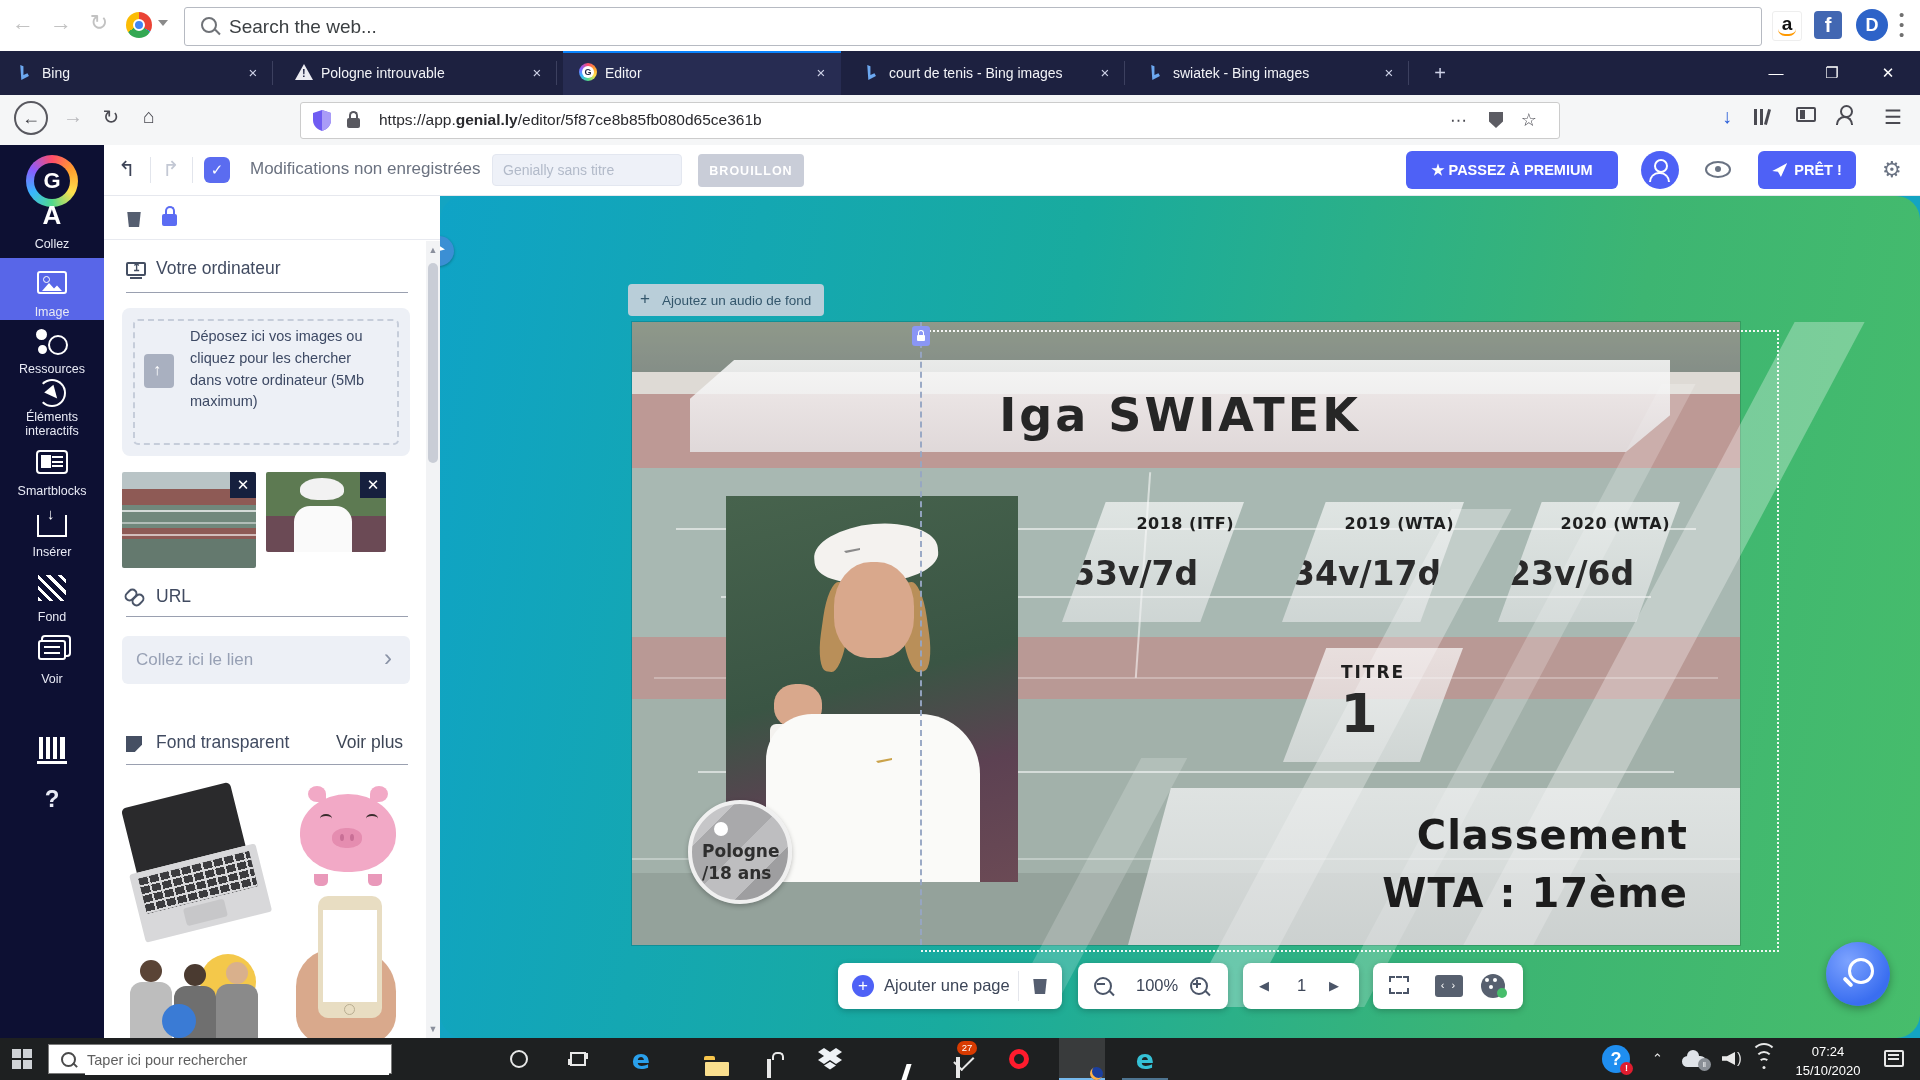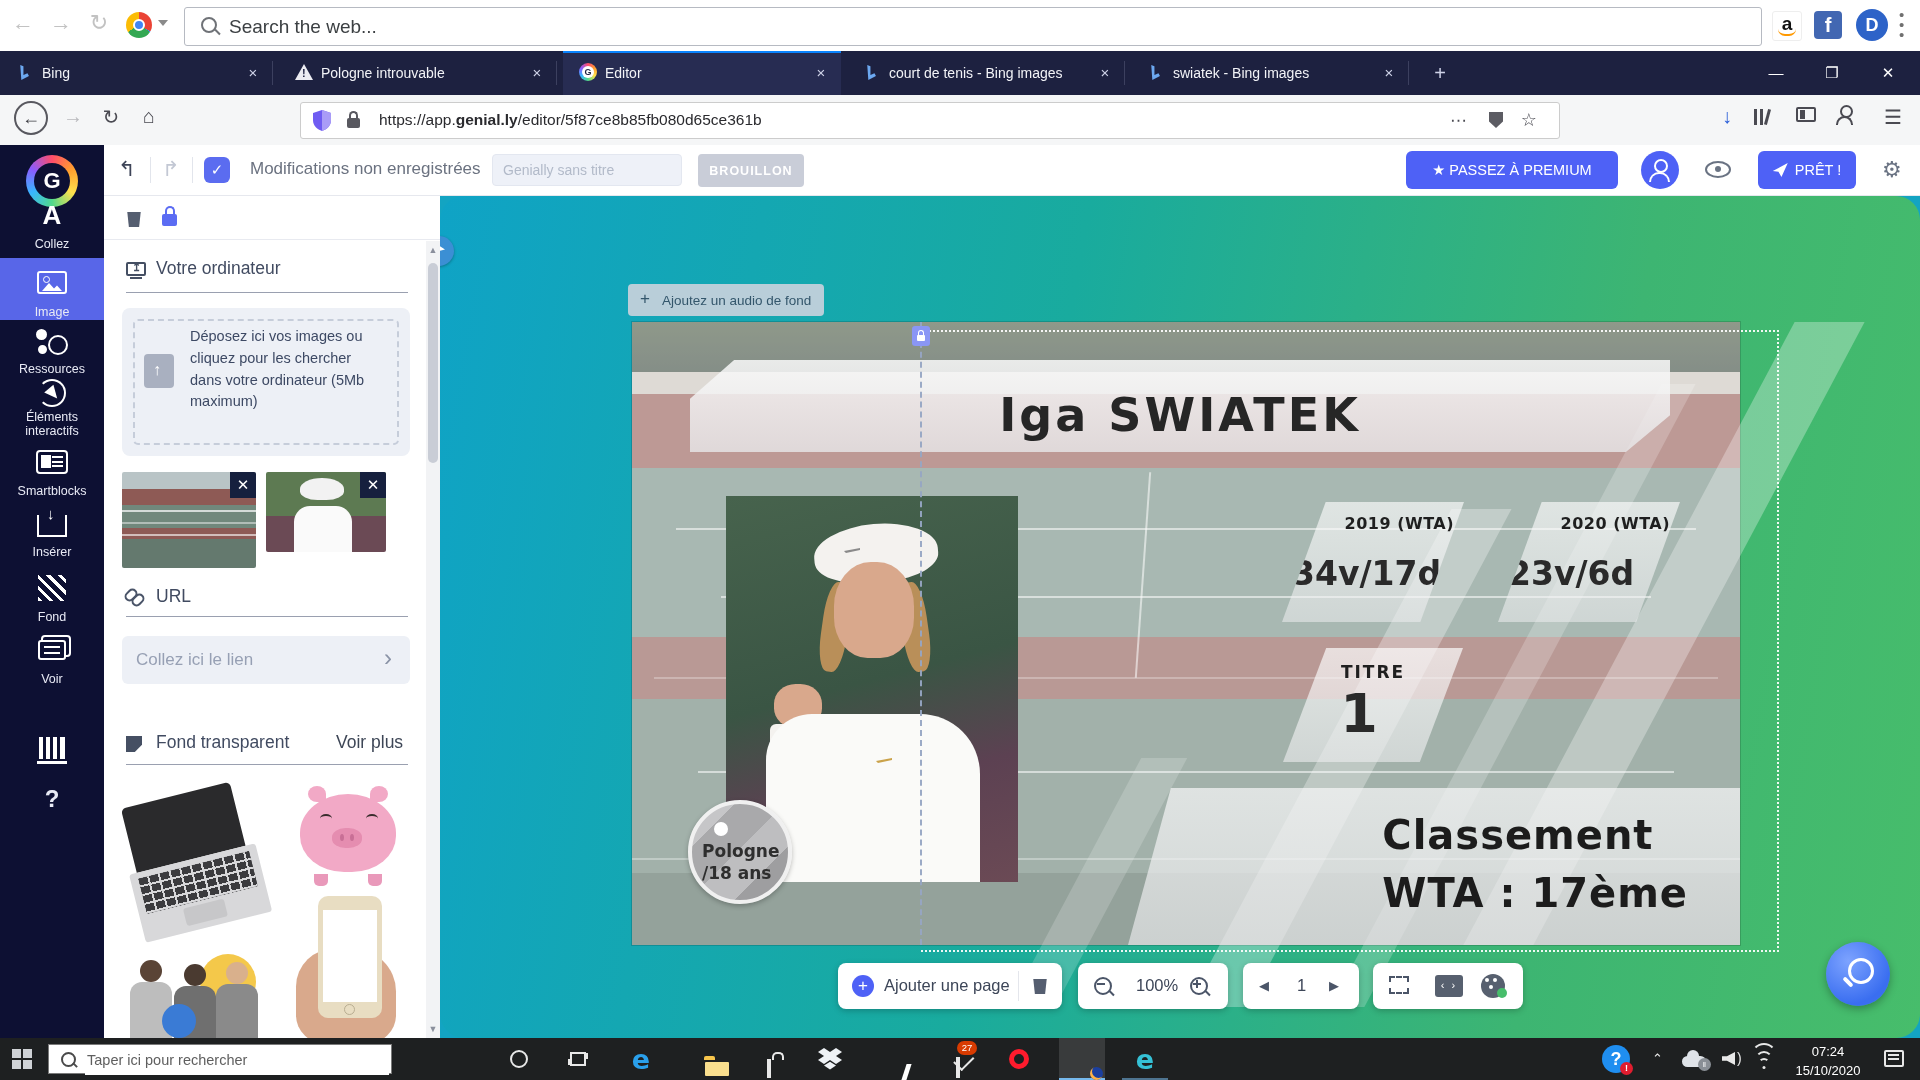--- a/index.html
+++ b/index.html
@@ -64,21 +64,21 @@
 
   
   #editor-top{position:absolute;left:104px;top:145px;width:1816px;height:51px;background:#fff;border-bottom:1px solid #e6e8ee;box-sizing:border-box;}
   .et-ic{position:absolute;top:12px;font-size:21px;color:#3e4558;}
   .et-div{position:absolute;top:12px;width:1px;height:26px;background:#e2e5ec;}
   .et-check{position:absolute;left:100px;top:12px;width:26px;height:26px;background:#5b6cf0;border-radius:6px;color:#fff;text-align:center;line-height:26px;font-size:15px;}
   .et-status{position:absolute;left:146px;top:14px;font-size:17px;color:#6b7280;}
   .et-title{position:absolute;left:388px;top:9px;width:190px;height:32px;background:#eef1f8;border:1px solid #e3e7f0;border-radius:4px;font-size:14px;color:#444;padding:0 10px;box-sizing:border-box;font-family:"Liberation Sans",sans-serif;}
   .et-title::placeholder{color:#b2bac9;}
   .et-draft{position:absolute;left:594px;top:9px;width:106px;height:33px;background:#c9cdd8;border:none;border-radius:4px;color:#fff;font-weight:bold;font-size:12.5px;letter-spacing:1px;}
-  .btn-blue{position:absolute;background:#4e61f6;border:none;border-radius:6px;color:#fff;font-weight:normal;font-size:14.5px;font-family:"Liberation Sans",sans-serif;}
+  .btn-blue{position:absolute;background:#4e61f6;border:none;border-radius:6px;color:#fff;font-weight:bold;font-size:14.5px;font-family:"Liberation Sans",sans-serif;}
   .et-avatar{position:absolute;left:1537px;top:6px;width:38px;height:38px;border-radius:50%;background:#4e61f6;}
   .et-avatar::before{content:"";position:absolute;left:13px;top:8px;width:10px;height:10px;border:2px solid #fff;border-radius:50%;}
   .et-avatar::after{content:"";position:absolute;left:8px;top:21px;width:21px;height:10px;border:2px solid #fff;border-bottom:none;border-radius:10px 10px 0 0;box-sizing:border-box;}
   .eye-ic{position:absolute;left:1601px;top:16px;width:26px;height:17px;border:2px solid #6a7383;border-radius:50%;box-sizing:border-box;}
   .eye-ic::after{content:"";position:absolute;left:8px;top:3px;width:6px;height:6px;border-radius:50%;background:#6a7383;}
   .gear-ic{position:absolute;top:12px;font-size:22px;color:#6a7383;}
   .plane-ic{display:inline-block;width:15px;height:14px;background:#fff;clip-path:polygon(0 58%,100% 0,58% 100%,38% 62%);margin-right:7px;vertical-align:-2px;}
 
   
   #rail{position:absolute;left:0;top:145px;width:104px;height:893px;background:#0d1033;}
@@ -200,21 +200,21 @@
   .iga-fist{position:absolute;left:48px;top:188px;width:48px;height:44px;background:#d9a88c;border-radius:45%;}
   .iga-wrist{position:absolute;left:44px;top:228px;width:44px;height:24px;background:#f4f2ef;border-radius:6px;}
   .iga-swoosh{position:absolute;width:16px;height:5px;background:#caa24a;clip-path:polygon(0 60%,100% 0,100% 40%,12% 100%);}
   .stat{position:absolute;top:180px;width:182px;height:120px;background:linear-gradient(rgba(252,252,252,.66),rgba(238,238,240,.55));clip-path:polygon(24% 0,100% 0,76% 100%,0 100%);}
   .stat-label{position:absolute;top:12px;right:10px;font-size:16px;font-weight:bold;color:#1f1f1f;letter-spacing:.5px;font-family:"DejaVu Sans",sans-serif;}
   .stat-value{position:absolute;left:10px;top:52px;font-size:33px;font-weight:bold;color:#2a2a2a;font-family:"DejaVu Sans",sans-serif;}
   .titre-box{position:absolute;left:651px;top:326px;width:180px;height:114px;background:linear-gradient(rgba(252,252,252,.7),rgba(238,238,240,.6));clip-path:polygon(24% 0,100% 0,76% 100%,0 100%);}
   .titre-label{position:absolute;top:14px;left:0;width:100%;text-align:center;font-size:17px;font-weight:bold;letter-spacing:2px;color:#1f1f1f;font-family:"DejaVu Sans",sans-serif;}
   .titre-value{position:absolute;top:34px;left:-14px;width:100%;text-align:center;font-size:54px;font-weight:bold;color:#2a2a2a;font-family:"DejaVu Sans",sans-serif;}
   .ranking{position:absolute;left:496px;top:466px;width:612px;height:157px;background:linear-gradient(rgba(246,246,247,.72),rgba(233,233,235,.66));clip-path:polygon(7% 0,100% 0,100% 100%,0 100%);}
-  .ranking-text{position:absolute;right:52px;top:18px;text-align:left;font-size:40px;line-height:1.45;font-weight:bold;color:#1c1c1c;letter-spacing:1px;font-family:"DejaVu Sans",sans-serif;}
+  .ranking-text{position:absolute;right:52px;top:18px;text-align:right;font-size:40px;line-height:1.45;font-weight:bold;color:#1c1c1c;letter-spacing:1px;font-family:"DejaVu Sans",sans-serif;}
   .badge{position:absolute;left:56px;top:478px;width:104px;height:104px;border-radius:50%;border:4px solid #f0f0f0;box-sizing:border-box;
      background:linear-gradient(135deg,#c6c6c8 22%,#a9a9ab 22% 48%,#bebec0 48% 72%,#9e9ea0 72%);box-shadow:0 2px 5px rgba(0,0,0,.25);}
   .badge-dot{position:absolute;left:22px;top:18px;width:14px;height:14px;border-radius:50%;background:#fff;}
   .badge-text{position:absolute;left:10px;top:36px;font-size:17px;font-weight:bold;color:#2e2e2e;line-height:1.3;font-family:"DejaVu Sans",sans-serif;}
   .sel-rect{position:absolute;left:481px;top:134px;width:856px;height:618px;border:2px dotted rgba(255,255,255,.92);border-left:none;pointer-events:none;}
   .guide{position:absolute;left:480px;top:126px;width:0;height:623px;border-left:2px dashed rgba(150,165,195,.95);}
   .guide-lock{position:absolute;left:472px;top:130px;width:18px;height:20px;background:#8a96f5;border-radius:3px;}
   .guide-lock::before{content:"";position:absolute;left:5px;top:9px;width:8px;height:6px;background:#fff;border-radius:1px;}
   .guide-lock::after{content:"";position:absolute;left:6px;top:4px;width:6px;height:6px;border:1.5px solid #fff;border-bottom:none;border-radius:4px 4px 0 0;box-sizing:border-box;}
   
@@ -554,20 +554,24 @@
       <span class="iga-swoosh" style="left:118px;top:52px;background:#8a8a8a"></span>
       <span class="iga-hair" style="left:96px;top:86px;transform:rotate(8deg)"></span>
       <span class="iga-hair" style="left:176px;top:86px;transform:rotate(-8deg)"></span>
       <span class="iga-face"></span>
       <span class="iga-fist"></span>
       <span class="iga-wrist"></span>
       <span class="iga-shirt"></span>
       <span class="iga-swoosh" style="left:150px;top:262px"></span>
     </div>
 
+    <div class="stat" style="left:430px">
+      <span class="stat-label">2018 (ITF)</span>
+      <span class="stat-value">53v/7d</span>
+    </div>
     <div class="stat" style="left:650px">
       <span class="stat-label">2019 (WTA)</span>
       <span class="stat-value">34v/17d</span>
     </div>
     <div class="stat" style="left:866px">
       <span class="stat-label">2020 (WTA)</span>
       <span class="stat-value">23v/6d</span>
     </div>
 
     <div class="titre-box">

